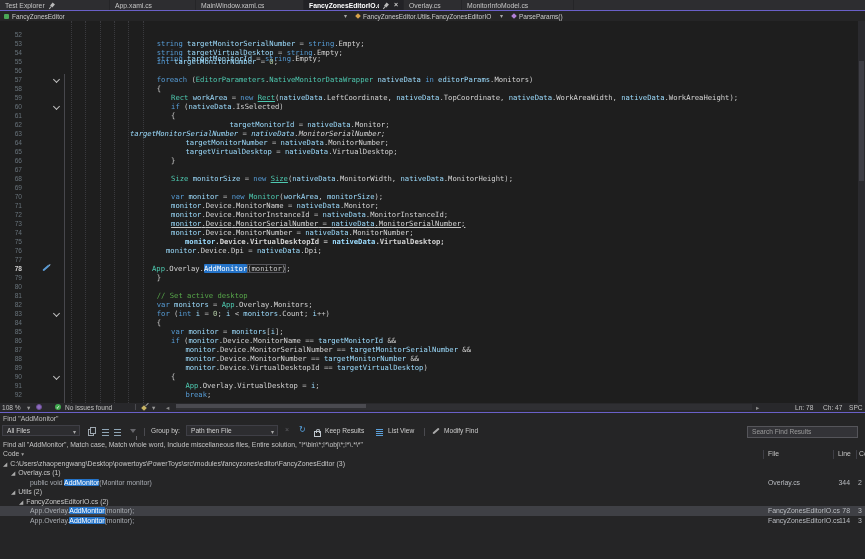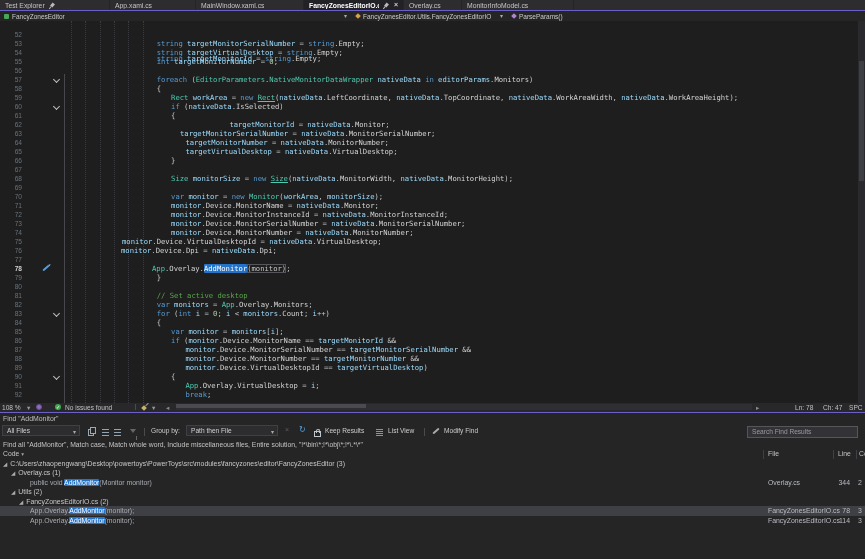--- a/index.html
+++ b/index.html
@@ -223,21 +223,21 @@
         <div class="ln-row">
           <span class="lnum">62</span>
           <span class="lmark"></span>
           <span class="lfold"></span>
           <span class="lcode" style="padding-left: 119.4px; margin-left: 44px;"><span class="tk-v">targetMonitorId</span><span class="tk-p"> = </span><span class="tk-v">nativeData</span><span class="tk-p">.</span><span class="tk-m">Monitor</span><span class="tk-p">;</span></span>
         </div>
         <div class="ln-row">
           <span class="lnum">63</span>
           <span class="lmark"></span>
           <span class="lfold"></span>
-          <span class="lcode" style="padding-left: 114px;"><span class="tk-v">targetMonitorSerialNumber</span><span class="tk-p"> = </span><span class="tk-v">nativeData</span><span class="tk-p">.</span><span class="tk-m">MonitorSerialNumber</span><span class="tk-p">;</span></span>
+          <span class="lcode" style="padding-left: 64px; font-style: italic;"><span class="tk-v">targetMonitorSerialNumber</span><span class="tk-p"> = </span><span class="tk-v">nativeData</span><span class="tk-p">.</span><span class="tk-m">MonitorSerialNumber</span><span class="tk-p">;</span></span>
         </div>
         <div class="ln-row">
           <span class="lnum">64</span>
           <span class="lmark"></span>
           <span class="lfold"></span>
           <span class="lcode" style="padding-left: 119.4px;"><span class="tk-v">targetMonitorNumber</span><span class="tk-p"> = </span><span class="tk-v">nativeData</span><span class="tk-p">.</span><span class="tk-m">MonitorNumber</span><span class="tk-p">;</span></span>
         </div>
         <div class="ln-row">
           <span class="lnum">65</span>
           <span class="lmark"></span>
@@ -283,39 +283,39 @@
         <div class="ln-row">
           <span class="lnum">72</span>
           <span class="lmark"></span>
           <span class="lfold"></span>
           <span class="lcode" style="padding-left: 105.1px;"><span class="tk-v">monitor</span><span class="tk-p">.</span><span class="tk-m">Device</span><span class="tk-p">.</span><span class="tk-m">MonitorInstanceId</span><span class="tk-p"> = </span><span class="tk-v">nativeData</span><span class="tk-p">.</span><span class="tk-m">MonitorInstanceId</span><span class="tk-p">;</span></span>
         </div>
         <div class="ln-row">
           <span class="lnum">73</span>
           <span class="lmark"></span>
           <span class="lfold"></span>
-          <span class="lcode" style="padding-left: 105.1px;"><span class="tk-v">monitor</span><span class="tk-p">.</span><span class="tk-m">Device</span><span class="tk-p">.</span><span class="tk-m">MonitorSerialNumber</span><span class="tk-p"> = </span><span class="tk-v">nativeData</span><span class="tk-p">.</span><span class="tk-m">MonitorSerialNumber</span><span class="tk-p">;</span></span>
+          <span class="lcode" style="padding-left: 105.1px; text-decoration: underline;"><span class="tk-v">monitor</span><span class="tk-p">.</span><span class="tk-m">Device</span><span class="tk-p">.</span><span class="tk-m">MonitorSerialNumber</span><span class="tk-p"> = </span><span class="tk-v">nativeData</span><span class="tk-p">.</span><span class="tk-m">MonitorSerialNumber</span><span class="tk-p">;</span></span>
         </div>
         <div class="ln-row">
           <span class="lnum">74</span>
           <span class="lmark"></span>
           <span class="lfold"></span>
           <span class="lcode" style="padding-left: 105.1px;"><span class="tk-v">monitor</span><span class="tk-p">.</span><span class="tk-m">Device</span><span class="tk-p">.</span><span class="tk-m">MonitorNumber</span><span class="tk-p"> = </span><span class="tk-v">nativeData</span><span class="tk-p">.</span><span class="tk-m">MonitorNumber</span><span class="tk-p">;</span></span>
         </div>
         <div class="ln-row">
           <span class="lnum">75</span>
           <span class="lmark"></span>
           <span class="lfold"></span>
-          <span class="lcode" style="padding-left: 56px;"><span class="tk-v">monitor</span><span class="tk-p">.</span><span class="tk-m">Device</span><span class="tk-p">.</span><span class="tk-m">VirtualDesktopId</span><span class="tk-p"> = </span><span class="tk-v">nativeData</span><span class="tk-p">.</span><span class="tk-m">VirtualDesktop</span><span class="tk-p">;</span></span>
+          <span class="lcode" style="padding-left: 119px; font-weight: bold;"><span class="tk-v">monitor</span><span class="tk-p">.</span><span class="tk-m">Device</span><span class="tk-p">.</span><span class="tk-m">VirtualDesktopId</span><span class="tk-p"> = </span><span class="tk-v">nativeData</span><span class="tk-p">.</span><span class="tk-m">VirtualDesktop</span><span class="tk-p">;</span></span>
         </div>
         <div class="ln-row">
           <span class="lnum">76</span>
           <span class="lmark"></span>
           <span class="lfold"></span>
-          <span class="lcode" style="padding-left: 55px;"><span class="tk-v">monitor</span><span class="tk-p">.</span><span class="tk-m">Device</span><span class="tk-p">.</span><span class="tk-m">Dpi</span><span class="tk-p"> = </span><span class="tk-v">nativeData</span><span class="tk-p">.</span><span class="tk-m">Dpi</span><span class="tk-p">;</span></span>
+          <span class="lcode" style="padding-left: 100px;"><span class="tk-v">monitor</span><span class="tk-p">.</span><span class="tk-m">Device</span><span class="tk-p">.</span><span class="tk-m">Dpi</span><span class="tk-p"> = </span><span class="tk-v">nativeData</span><span class="tk-p">.</span><span class="tk-m">Dpi</span><span class="tk-p">;</span></span>
         </div>
         <div class="ln-row">
           <span class="lnum">77</span>
           <span class="lmark"></span>
           <span class="lfold"></span>
           <span class="lcode" style="padding-left: 105.1px;"></span>
         </div>
         <div class="ln-row">
           <span class="lnum cur">78</span>
           <span class="lmark">

